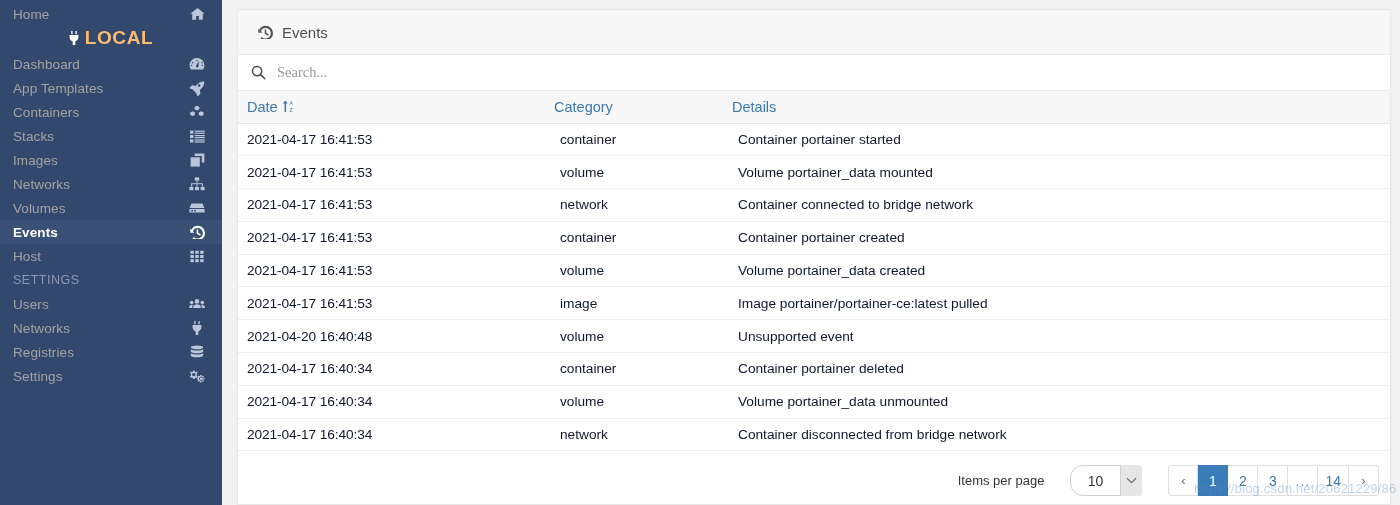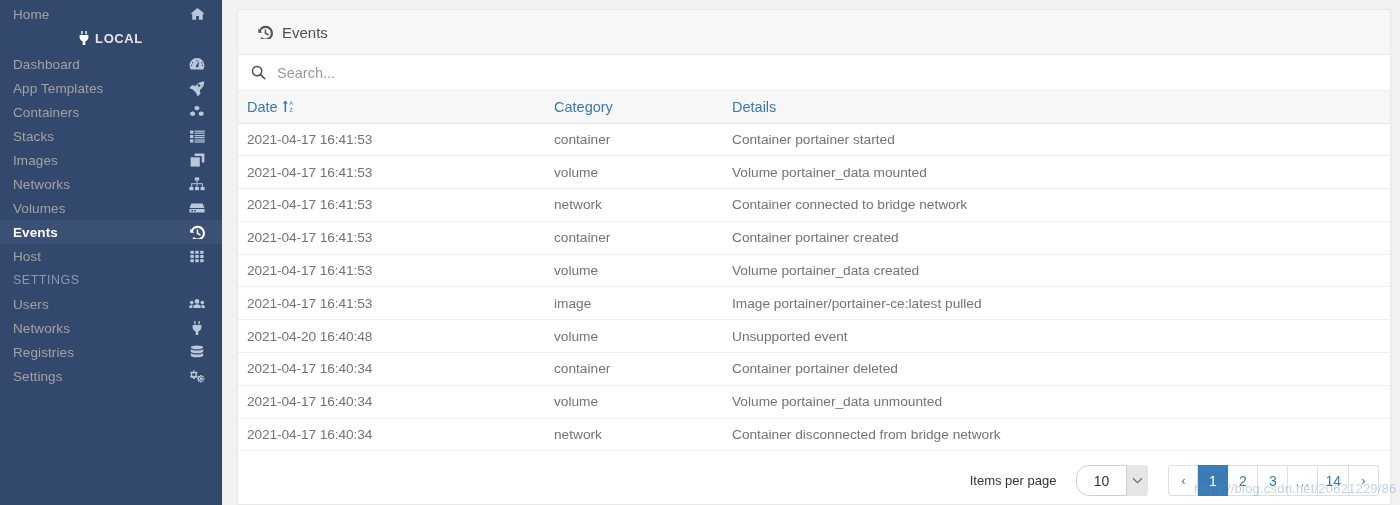--- a/index.html
+++ b/index.html
@@ -48,22 +48,22 @@
     font-weight: bold;
   }
   .nav-row.active .ic { opacity: 1; }
 
   .local-head {
     height: 24px;
     display: flex;
     align-items: center;
     justify-content: center;
     gap: 6px;
-    color: #e5e5e5;
-    font-size: 13px;
+    color: #fdba74;
+    font-size: 19px;
     font-weight: bold;
     letter-spacing: .6px;
     margin-bottom: 2px;
   }
   .local-head svg { display: block; }
 
   .section-title {
     font-size: 12.5px;
     color: #8b99b4;
     letter-spacing: .5px;
@@ -110,21 +110,21 @@
     padding: 0 17px 0 13px;
     border-bottom: 1px solid #ececec;
     background: #fff;
   }
   .search-row svg { display: block; flex: 0 0 auto; }
   #search-input {
     flex: 1;
     border: 0;
     outline: none;
     font-size: 14.5px;
-    font-family: Liberation Sans, sans-serif;
+    font-family: Liberation Serif, serif;
     color: #555;
     background: transparent;
     padding: 0;
   }
   #search-input::placeholder { color: #9a9a9a; }
 
   table { border-collapse: collapse; width: 100%; table-layout: fixed; }
   thead th {
     background: #f7f7f7;
     border-bottom: 1px solid #e4e4e4;
@@ -138,38 +138,38 @@
   }
   th.c-date   { width: 308px; padding-left: 9px; }
   th.c-cat    { width: 178px; }
   th.c-det    { width: auto; }
   .th-in { display: inline-flex; align-items: center; gap: 4px; cursor: pointer; }
   .th-in svg { display: block; }
 
   tbody td {
     height: 32.8px;
     font-size: 13.7px;
-    color: #737373;
+    color: #0f172a;
     border-bottom: 1px solid #efefef;
-    padding: 0 8px;
+    padding: 0 14px;
     vertical-align: middle;
     white-space: nowrap;
     overflow: hidden;
     text-overflow: ellipsis;
   }
   tbody td.c-date { padding-left: 9px; letter-spacing: -.1px; }
 
   
   .panel-foot {
     margin-top: auto;
     height: 47px;
     display: flex;
     align-items: center;
     justify-content: flex-end;
-    gap: 20px;
+    gap: 26px;
     padding: 0 11px 0 0;
     background: #fff;
   }
   .ipp-label { font-size: 13px; color: #333; }
   .ipp-select {
     -webkit-appearance: none;
     appearance: none;
     width: 72px;
     height: 31px;
     border: 1px solid #cfcfcf;

